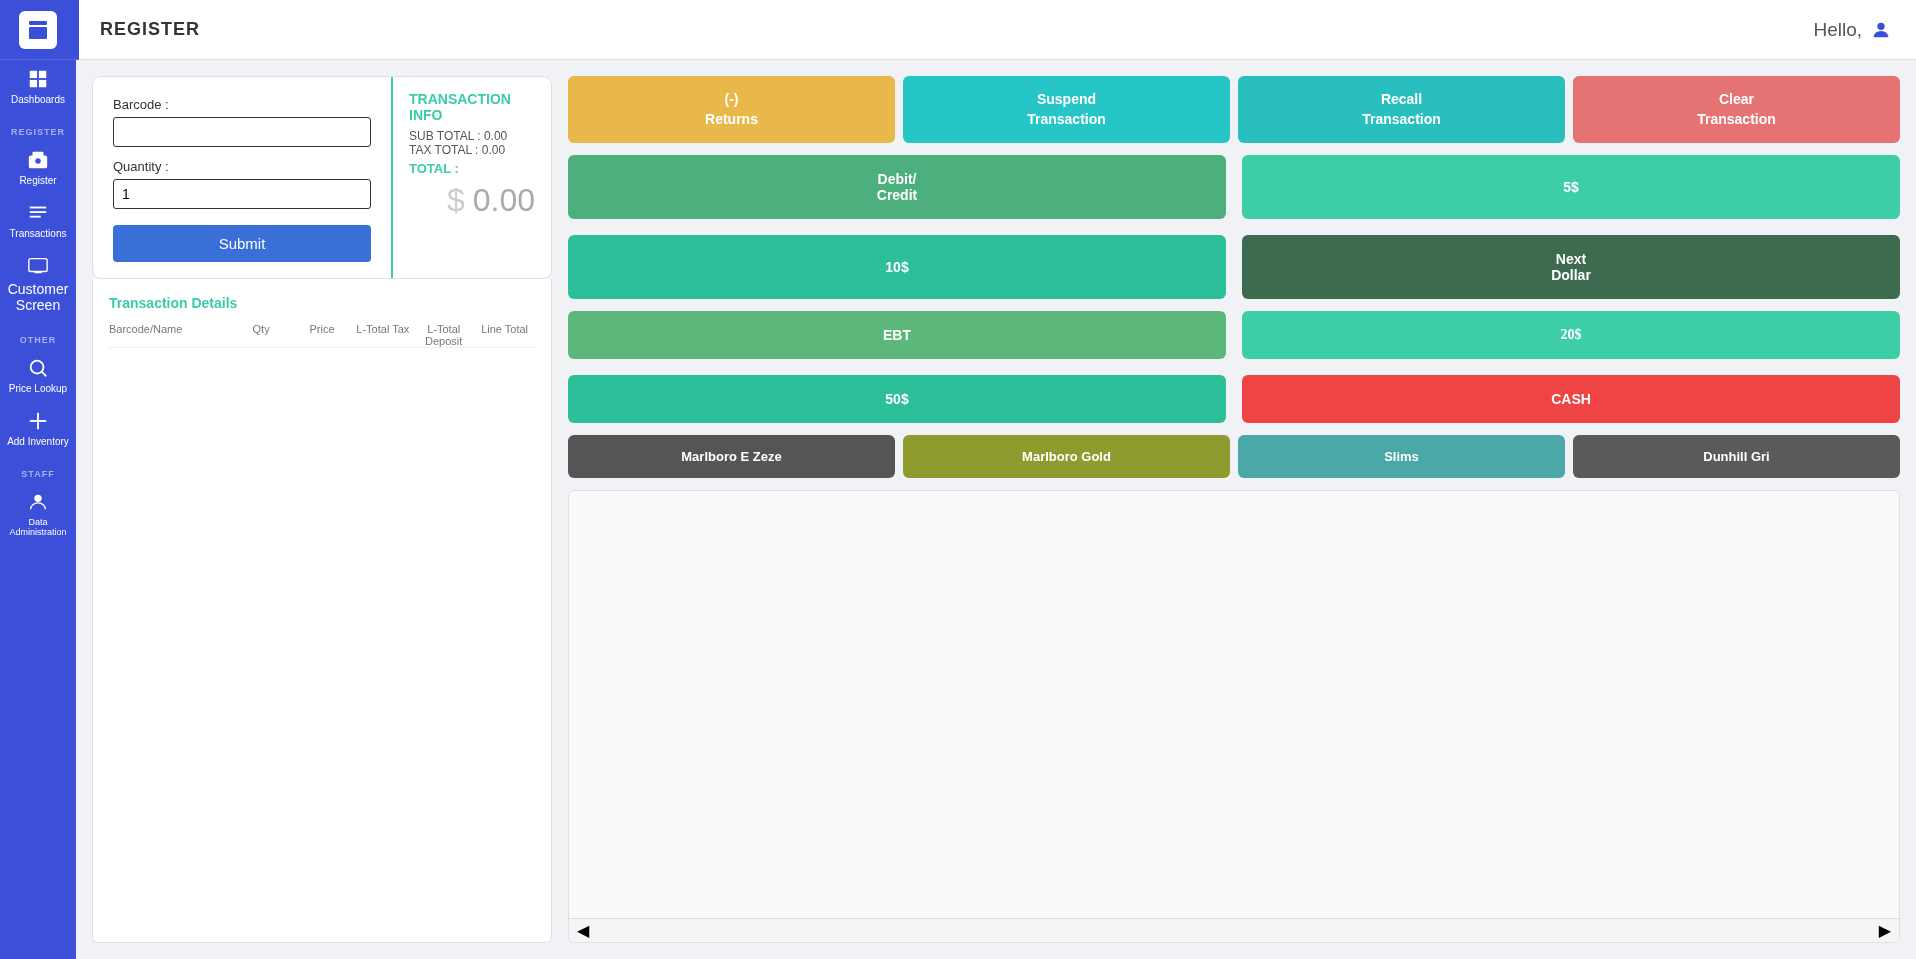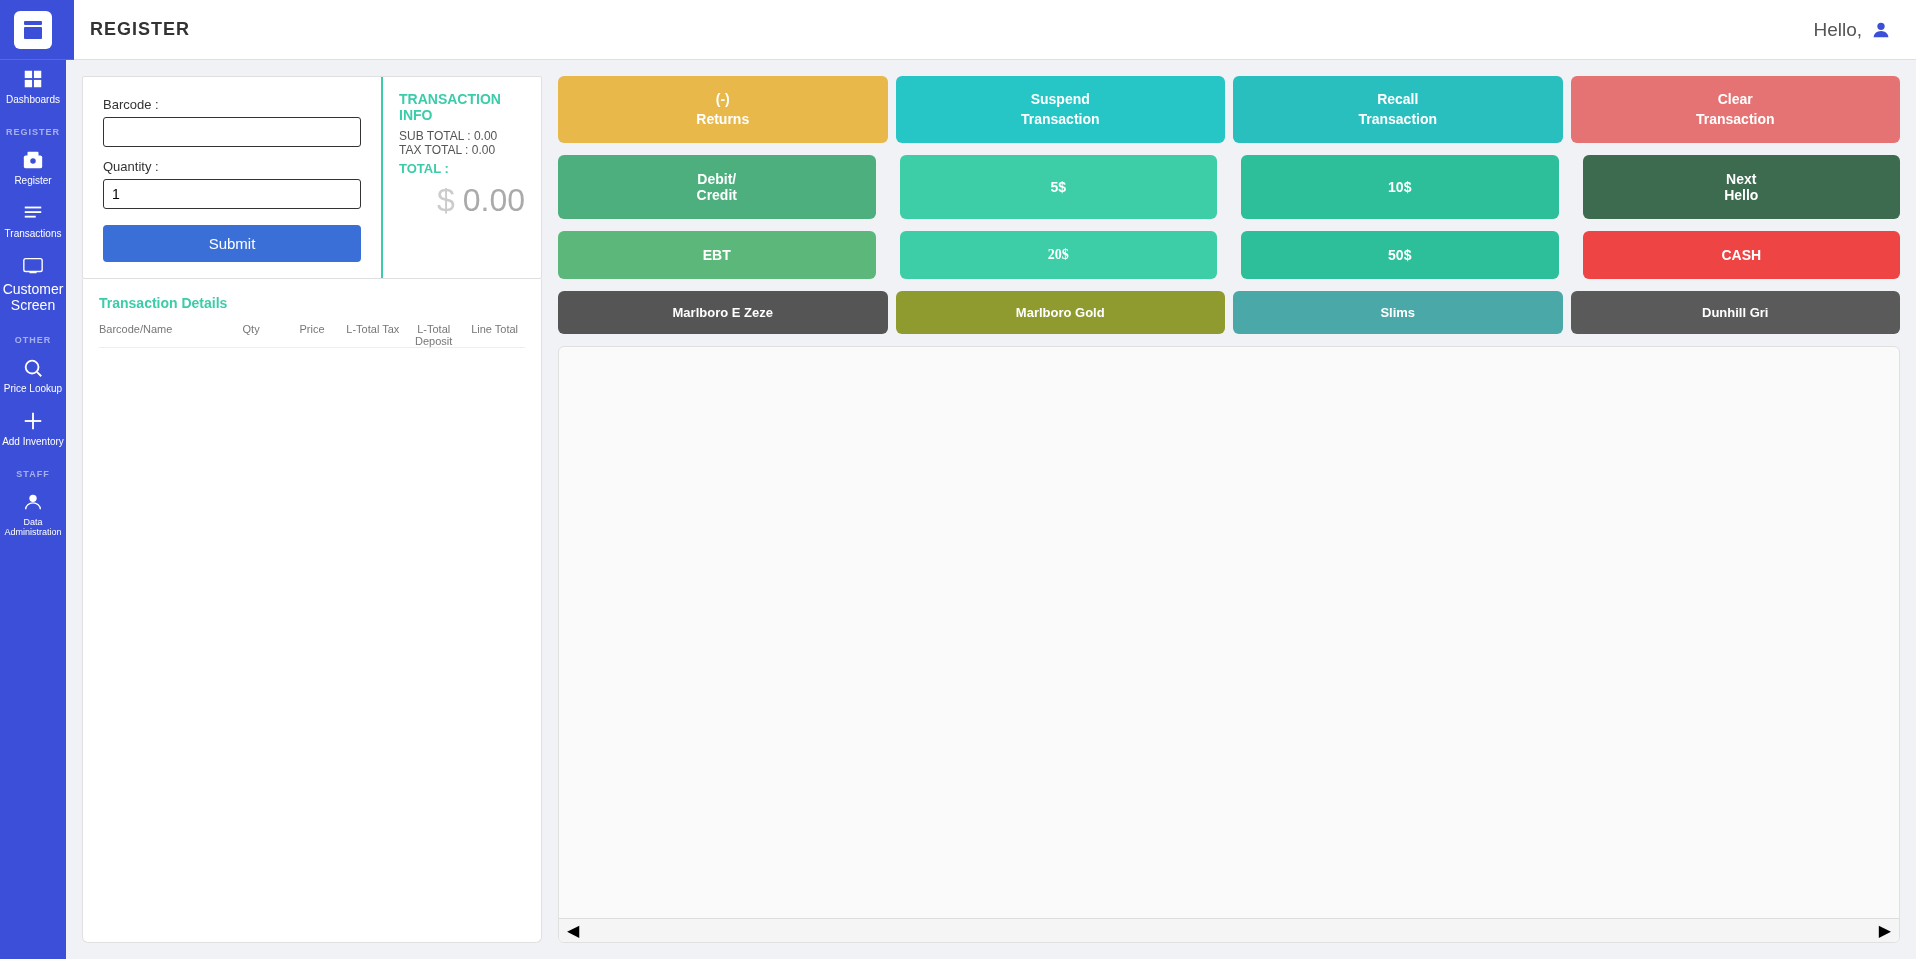--- a/index.html
+++ b/index.html
@@ -1,20 +1,20 @@
 <!DOCTYPE html>
 <html><head>
   <meta charset="utf-8">
   <style>
     * { box-sizing: border-box; margin: 0; padding: 0; }
     body { font-family: Arial, sans-serif; background: #f0f2f5; display: flex; height: 100vh; overflow: hidden; }
 
     
     .sidebar {
-      width: 66px;
+      width: 76px;
       background: #3b4fd8;
       display: flex;
       flex-direction: column;
       align-items: center;
       padding: 0;
       min-height: 100vh;
       z-index: 10;
     }
     .sidebar-logo {
       width: 82px;
@@ -222,22 +222,22 @@
       line-height: 1.4;
     }
     .btn-yellow { background: #e8b84b; }
     .btn-teal { background: #26c6c6; text-align: center; }
     .btn-teal2 { background: #2abfbf; }
     .btn-red { background: #e57373; }
 
     
     .payment-buttons {
       display: grid;
-      grid-template-columns: repeat(4, 1fr);
-      gap: 24px;
+      grid-template-columns: repeat(2, 1fr);
+      gap: 16px;
     }
     .pay-btn {
       border: none;
       border-radius: 6px;
       padding: 16px 8px;
       font-size: 14px;
       font-weight: 600;
       color: white;
       cursor: pointer;
     }
@@ -383,21 +383,21 @@
           <circle cx="12" cy="8" r="4"></circle>
           <path d="M4 20c0-4 3.6-7 8-7s8 3 8 7" fill="#3b4fd8"></path>
         </svg>
     </div>
   </div>
 
   <div class="page-body">
 
     <div class="left-panel">
 
-      <div style="display:flex; border:1px solid #e0e0e0; border-radius:2px; background:white; overflow:hidden;">
+      <div style="display:flex; border:1px solid #e0e0e0; border-radius:9px; background:white; overflow:hidden;">
 
         <div style="flex:0 0 300px; padding:20px 20px 16px; border-right:2px solid #3bccaa;">
           <div class="form-row">
             <label class="form-label">Barcode :</label>
             <input class="form-input" type="text" value="" style="">
           </div>
           <div class="form-row">
             <label class="form-label">Quantity :</label>
             <input class="form-input" type="text" value="1" style="">
           </div>
@@ -465,21 +465,21 @@
           <div>Credit</div>
         </button>
         <button class="pay-btn pay-btn-green2">
           <span>5$</span>
         </button>
         <button class="pay-btn pay-btn-green3">
           <span>10$</span>
         </button>
         <button class="pay-btn pay-btn-dark1">
           <div>Next</div>
-          <div>Hello</div>
+          <div>Dollar</div>
         </button>
       </div>
 
       <div class="payment-buttons">
         <button class="pay-btn pay-btn-green4">
           <span>EBT</span>
         </button>
         <button class="pay-btn pay-btn-green5">
           <span>20$</span>
         </button>

